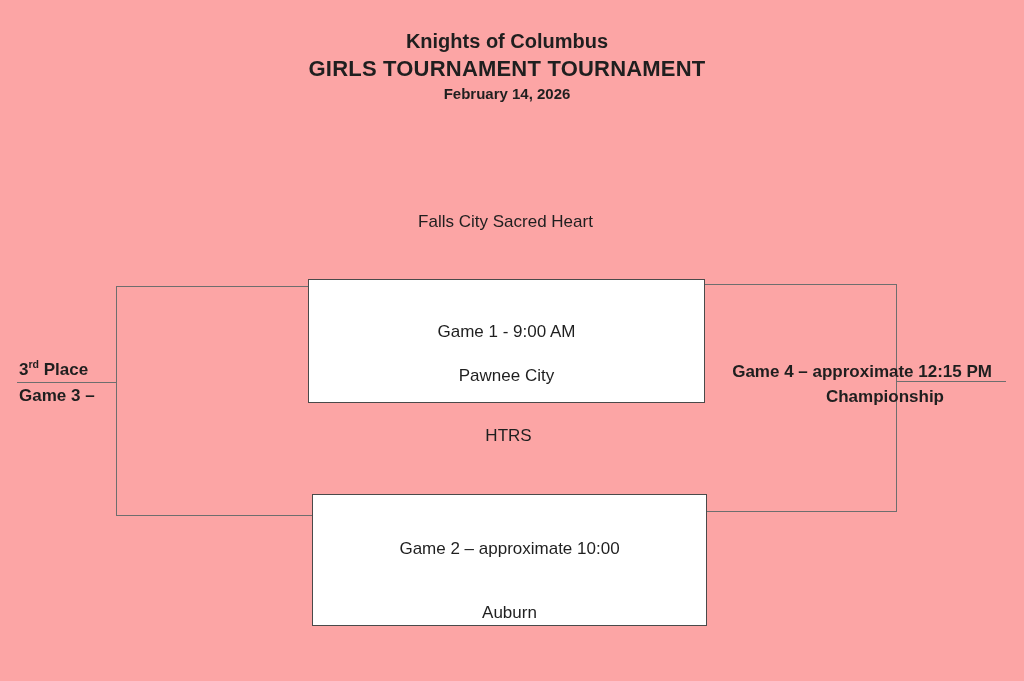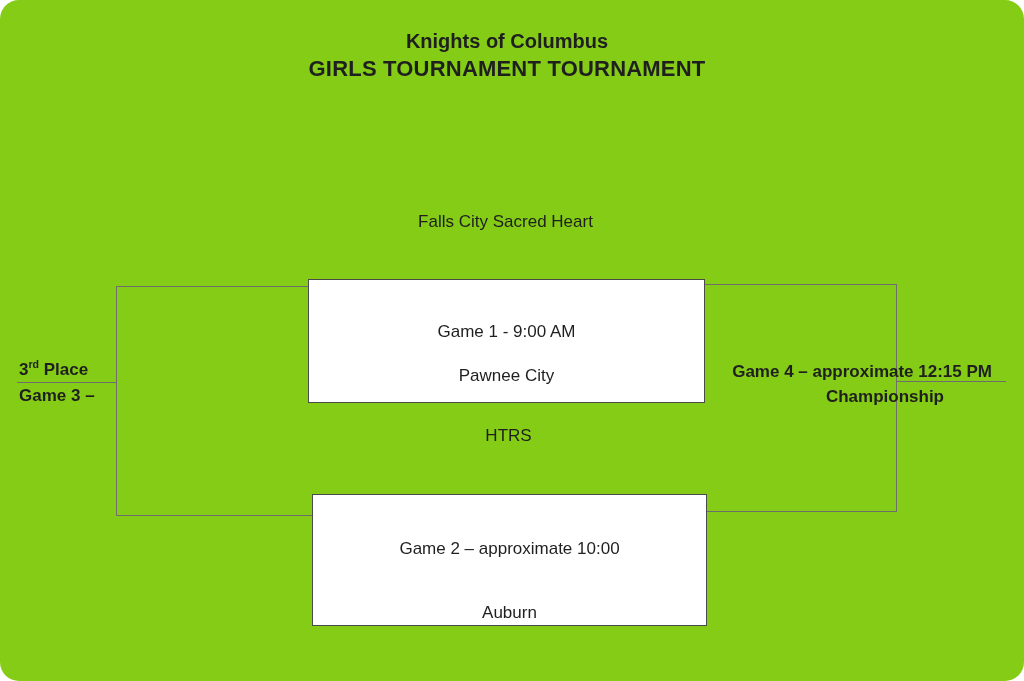--- a/index.html
+++ b/index.html
@@ -1,21 +1,20 @@
 <!DOCTYPE html>
 <html><head>
 <meta charset="utf-8">
 <style>
   html,body { margin:0; padding:0; background:#ffffff; }
   .page {
     position:relative; width:1024px; height:681px;
-    background:#84cc16; overflow:hidden;
+    background:#fca5a5; overflow:hidden;
     font-family:"Liberation Sans", sans-serif;
     color:#1f1f1f;
-    border-radius:19px;
     -webkit-font-smoothing:antialiased;
   }
   .title-line { position:absolute; left:0; width:1014px; text-align:center; font-weight:bold; white-space:nowrap; }
   .title-org  { top:30px; font-size:20px; }
   .title-main { top:56px; font-size:22px; letter-spacing:0.2px; }
   .title-date { top:85px; font-size:15px; }
 
   .hline { position:absolute; height:0; border-top:1.5px solid #6e6e6e; }
   .vline { position:absolute; width:0; border-left:1.5px solid #6e6e6e; }
 
@@ -38,20 +37,21 @@
 
   sup { font-size:0.62em; vertical-align:super; line-height:0; }
 </style>
 </head>
 <body>
 
 <div class="page">
 
   <div class="title-line title-org">Knights of Columbus</div>
   <div class="title-line title-main">GIRLS TOURNAMENT TOURNAMENT</div>
+  <div class="title-line title-date">February 14, 2026</div>
 
   <div class="vline" style="left:116px; top:286px; height:230px;"></div>
   <div class="hline" style="left:116px; top:286px; width:192px;"></div>
   <div class="hline" style="left:116px; top:515px; width:196px;"></div>
   <div class="vline" style="left:896px; top:284px; height:228px;"></div>
   <div class="hline" style="left:703px; top:284px; width:193px;"></div>
   <div class="hline" style="left:706px; top:511px; width:190px;"></div>
   <div class="hline" style="left:17px;  top:382px; width:99px;"></div>
   <div class="hline" style="left:896px; top:381px; width:110px;"></div>
 

